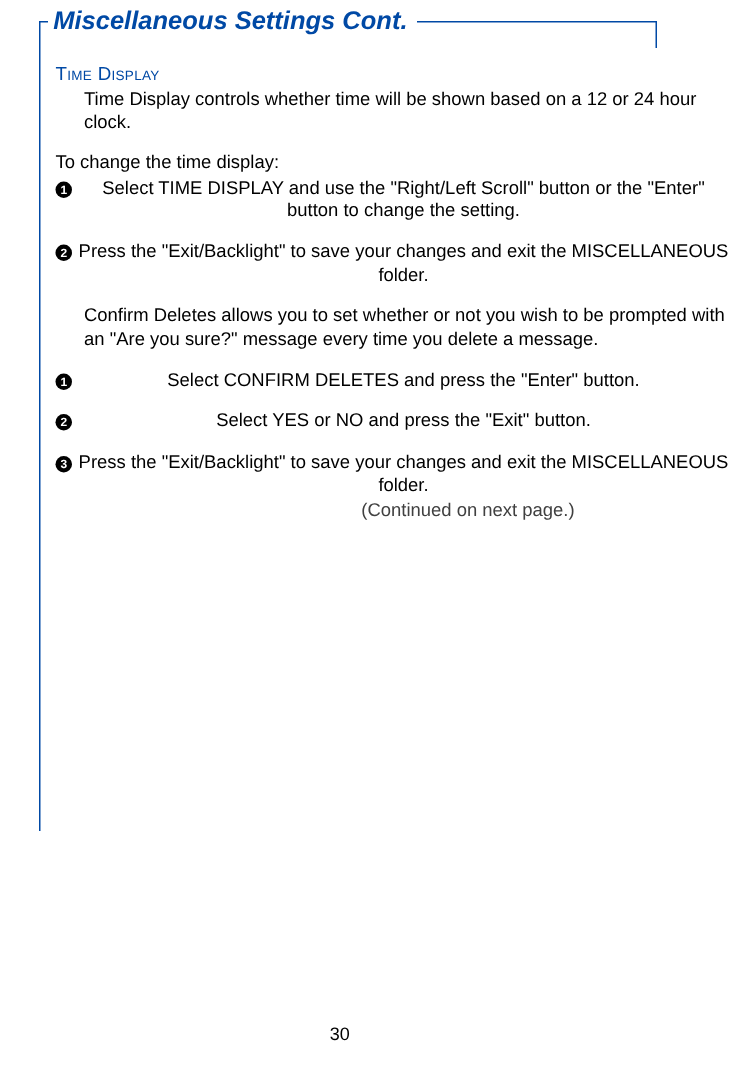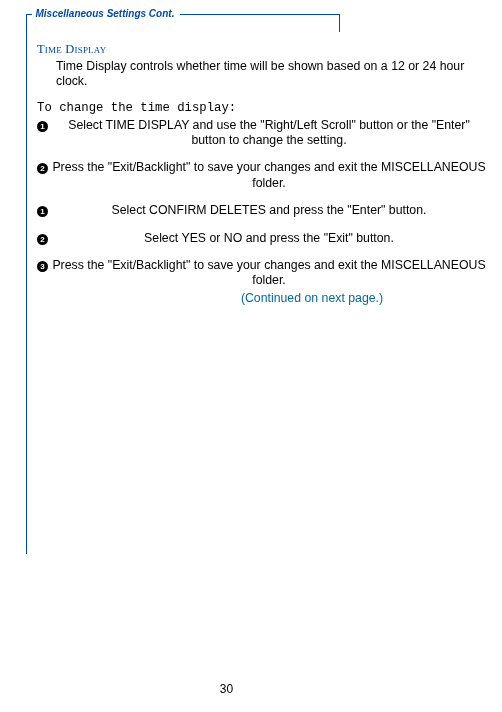--- a/index.html
+++ b/index.html
@@ -28,21 +28,21 @@
     }
     .header-tick {
       width: 6px;
       height: 18px;
       border-top: 1.5px solid #0049a5;
       margin-left: -1.5px;
     }
     .header-title {
       font-style: italic;
       font-weight: bold;
-      font-size: 10px;
+      font-size: 17px;
       color: #0049a5;
       background: #fff;
       padding: 0 6px 0 4px;
       line-height: 13px;
       margin-top: -7px;
     }
     .header-line-right {
       height: 18px;
       border-top: 1.5px solid #0049a5;
       border-right: 1.5px solid #0049a5;
@@ -55,25 +55,24 @@
       color: #000;
       width: 460px;
     }
     .section-hdr {
       color: #0049a5;
       font-variant: small-caps;
       font-size: 12.5px;
       margin-top: 6px;
       margin-bottom: 1px;
       letter-spacing: 0.2px;
-      font-family: Liberation Serif, serif;
     }
     .section-hdr.first { margin-top: 0; }
     .para { margin-bottom: 12px; margin-left: 19px; }
-    .lead-in { margin-bottom: 1px; font-family: Liberation Mono, monospace; }
+    .lead-in { margin-bottom: 1px; }
     .step {
       display: flex;
       margin-bottom: 12px;
     }
     .step .num {
       width: 14px;
       flex-shrink: 0;
       font-size: 12px;
     }
     .step .txt {
@@ -88,21 +87,21 @@
       background: #000;
       color: #fff;
       font-size: 8px;
       font-weight: bold;
       align-items: center;
       justify-content: center;
       line-height: 11px;
       margin-top: 1px;
     }
     .continued {
-      color: #0369a1;
+      color: #404040;
       text-align: center;
       font-size: 12.3px;
       margin-top: -10px;
       padding-left: 100px;
     }
     .pagenum {
       position: absolute;
       bottom: 16px;
       left: 0;
       width: 453px;
@@ -129,20 +128,21 @@
     <div class="lead-in">To change the time display:</div>
     <div class="step">
       <div class="num"><span class="circled">1</span></div>
       <div class="txt">Select TIME DISPLAY and use the "Right/Left Scroll" button or the "Enter" button to change the setting.</div>
     </div>
     <div class="step">
       <div class="num"><span class="circled">2</span></div>
       <div class="txt">Press the "Exit/Backlight" to save your changes and exit the MISCELLANEOUS folder.</div>
     </div>
 
+    <div class="para">Confirm Deletes allows you to set whether or not you wish to be prompted with an "Are you sure?" message every time you delete a message.</div>
 
     <div class="step">
       <div class="num"><span class="circled">1</span></div>
       <div class="txt">Select CONFIRM DELETES and press the "Enter" button.</div>
     </div>
     <div class="step">
       <div class="num"><span class="circled">2</span></div>
       <div class="txt">Select YES or NO and press the "Exit" button.</div>
     </div>
     <div class="step">

